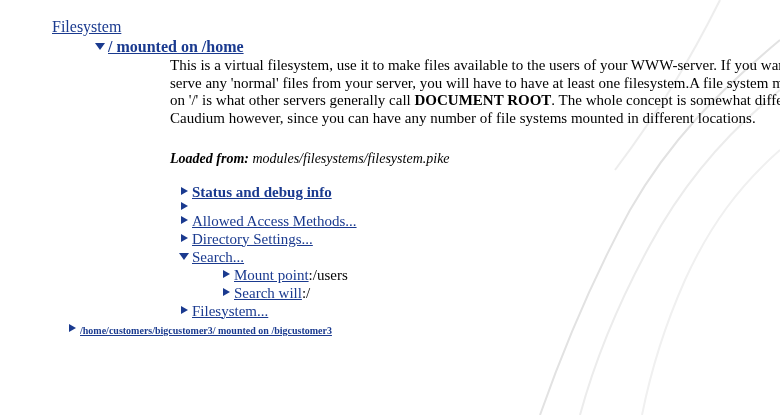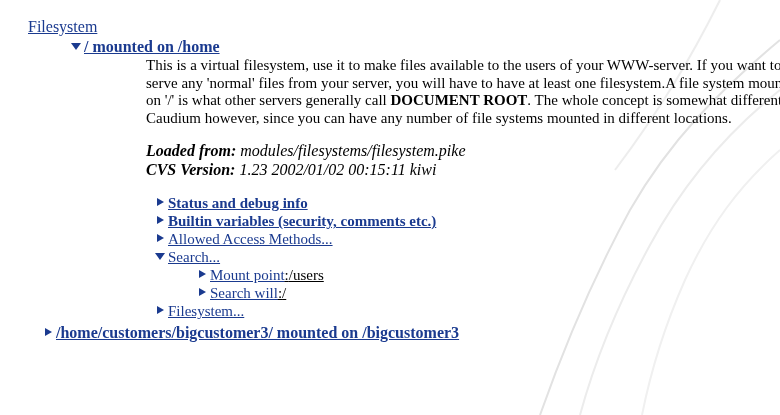--- a/index.html
+++ b/index.html
@@ -22,21 +22,21 @@
     right: 0;
     top: 0;
     width: 360px;
     height: 415px;
     pointer-events: none;
     z-index: 0;
   }
   .content {
     position: relative;
     z-index: 1;
-    padding: 18px 8px 0 28px;
+    padding: 18px 8px 0 52px;
   }
   a.treelink {
     color: #1a3a8f;
     text-decoration: underline;
     cursor: pointer;
   }
   .root-link {
     font-size: 16px;
   }
   .row {
@@ -60,46 +60,46 @@
     margin-left: 76px;
     margin-top: 1px;
     width: 655px;
     line-height: 1.18;
     font-size: 15px;
     text-align: left;
   }
   .desc b { font-weight: bold; }
   .meta {
     margin-left: 76px;
-    margin-top: 13px;
+    margin-top: 23px;
     font-style: italic;
     line-height: 1.2;
-    font-size: 16px;
+    font-size: 14px;
   }
   .meta b { font-style: italic; font-weight: bold; }
   .links {
     margin-left: 84px;
     margin-top: 16px;
   }
   .links .row { margin-bottom: 1px; }
   .links a { font-size: 15px; }
   .sub {
     margin-left: 42px;
   }
-  .sub .row { margin-bottom: 1px; text-decoration: underline; }
+  .sub .row { margin-bottom: 1px; }
   .plain {
     color: #000;
     font-style: normal;
   }
   .bottom {
     margin-left: 14px;
     margin-top: 4px;
   }
   .bottom .title {
-    font-size: 16px;
+    font-size: 10px;
     font-weight: bold;
   }
   .bold-link { font-weight: bold; }
 </style>
 </head>
 <body>
 
 <svg class="bg-swoosh" viewBox="0 0 360 415" preserveAspectRatio="none">
   <path d="M360 40 C 300 90, 250 140, 210 210 C 180 265, 150 330, 120 415" stroke="#e2e2e2" stroke-width="2" fill="none"></path>
   <path d="M360 90 C 310 130, 265 180, 230 245 C 200 300, 175 360, 160 415" stroke="#ececec" stroke-width="2" fill="none"></path>
@@ -123,55 +123,58 @@
       <a class="treelink title">/ mounted on /home</a>
     </div>
 
     <div class="desc"><span>This is a virtual filesystem, use it to make files available to the users of your WWW-server. If you want to serve any 'normal' files from your server, you will have to have at least one filesystem.A file system mounted on '/' is what other servers generally call </span><b>DOCUMENT ROOT</b><span>. The whole concept is somewhat different in Caudium however, since you can have any number of file systems mounted in different locations.</span></div>
 
     <div class="meta">
       <div>
         <b>Loaded from:</b>
         <span>modules/filesystems/filesystem.pike</span>
       </div>
-      <div>
-        <b>CVS Version:</b>
-        <span>1.23 2002/01/02 00:15:11 kiwi</span>
-      </div>
     </div>
 
     <div class="links">
 
       <div class="row">
         <span class="arrow">
           <svg width="12" height="10" viewBox="0 0 12 10">
               <polygon points="3,1 10,5 3,9" fill="#1a3a8f"></polygon>
             </svg>
         </span>
         <a class="treelink bold-link">Status and debug info</a>
       </div>
 
       <div class="row">
         <span class="arrow">
           <svg width="12" height="10" viewBox="0 0 12 10">
               <polygon points="3,1 10,5 3,9" fill="#1a3a8f"></polygon>
             </svg>
         </span>
-        <a class="treelink bold-link">Builtin variables (security, comments etc.)</a>
       </div>
 
       <div class="row">
         <span class="arrow">
           <svg width="12" height="10" viewBox="0 0 12 10">
               <polygon points="3,1 10,5 3,9" fill="#1a3a8f"></polygon>
             </svg>
         </span>
         <a class="treelink">Allowed Access Methods...</a>
       </div>
 
+      <div class="row">
+        <span class="arrow">
+          <svg width="12" height="10" viewBox="0 0 12 10">
+              <polygon points="3,1 10,5 3,9" fill="#1a3a8f"></polygon>
+            </svg>
+        </span>
+        <a class="treelink">Directory Settings...</a>
+      </div>
 
       <div class="row">
         <span class="arrow">
           <svg width="12" height="10" viewBox="0 0 12 10">
               <polygon points="1,2 11,2 6,9" fill="#1a3a8f"></polygon>
             </svg>
         </span>
         <a class="treelink">Search...</a>
       </div>
 

